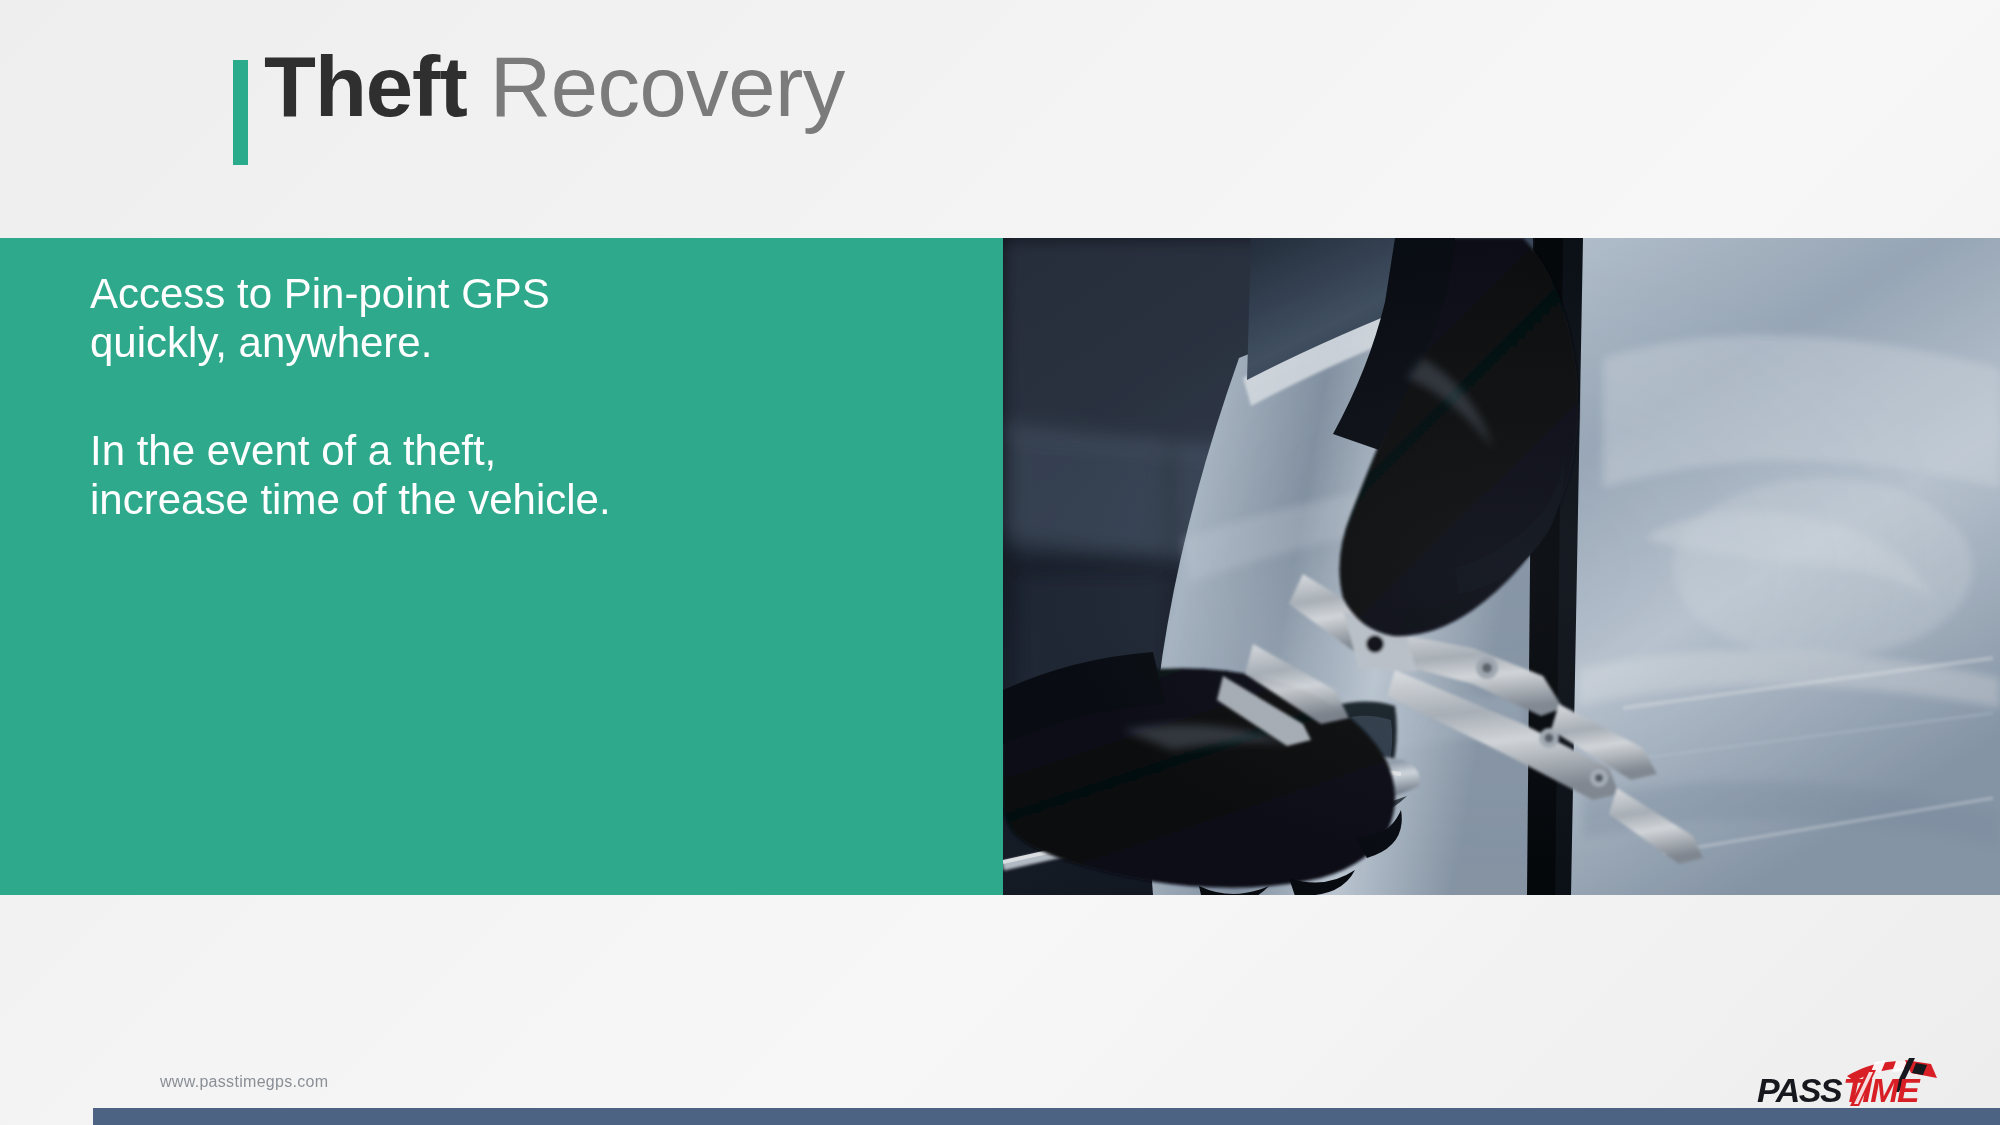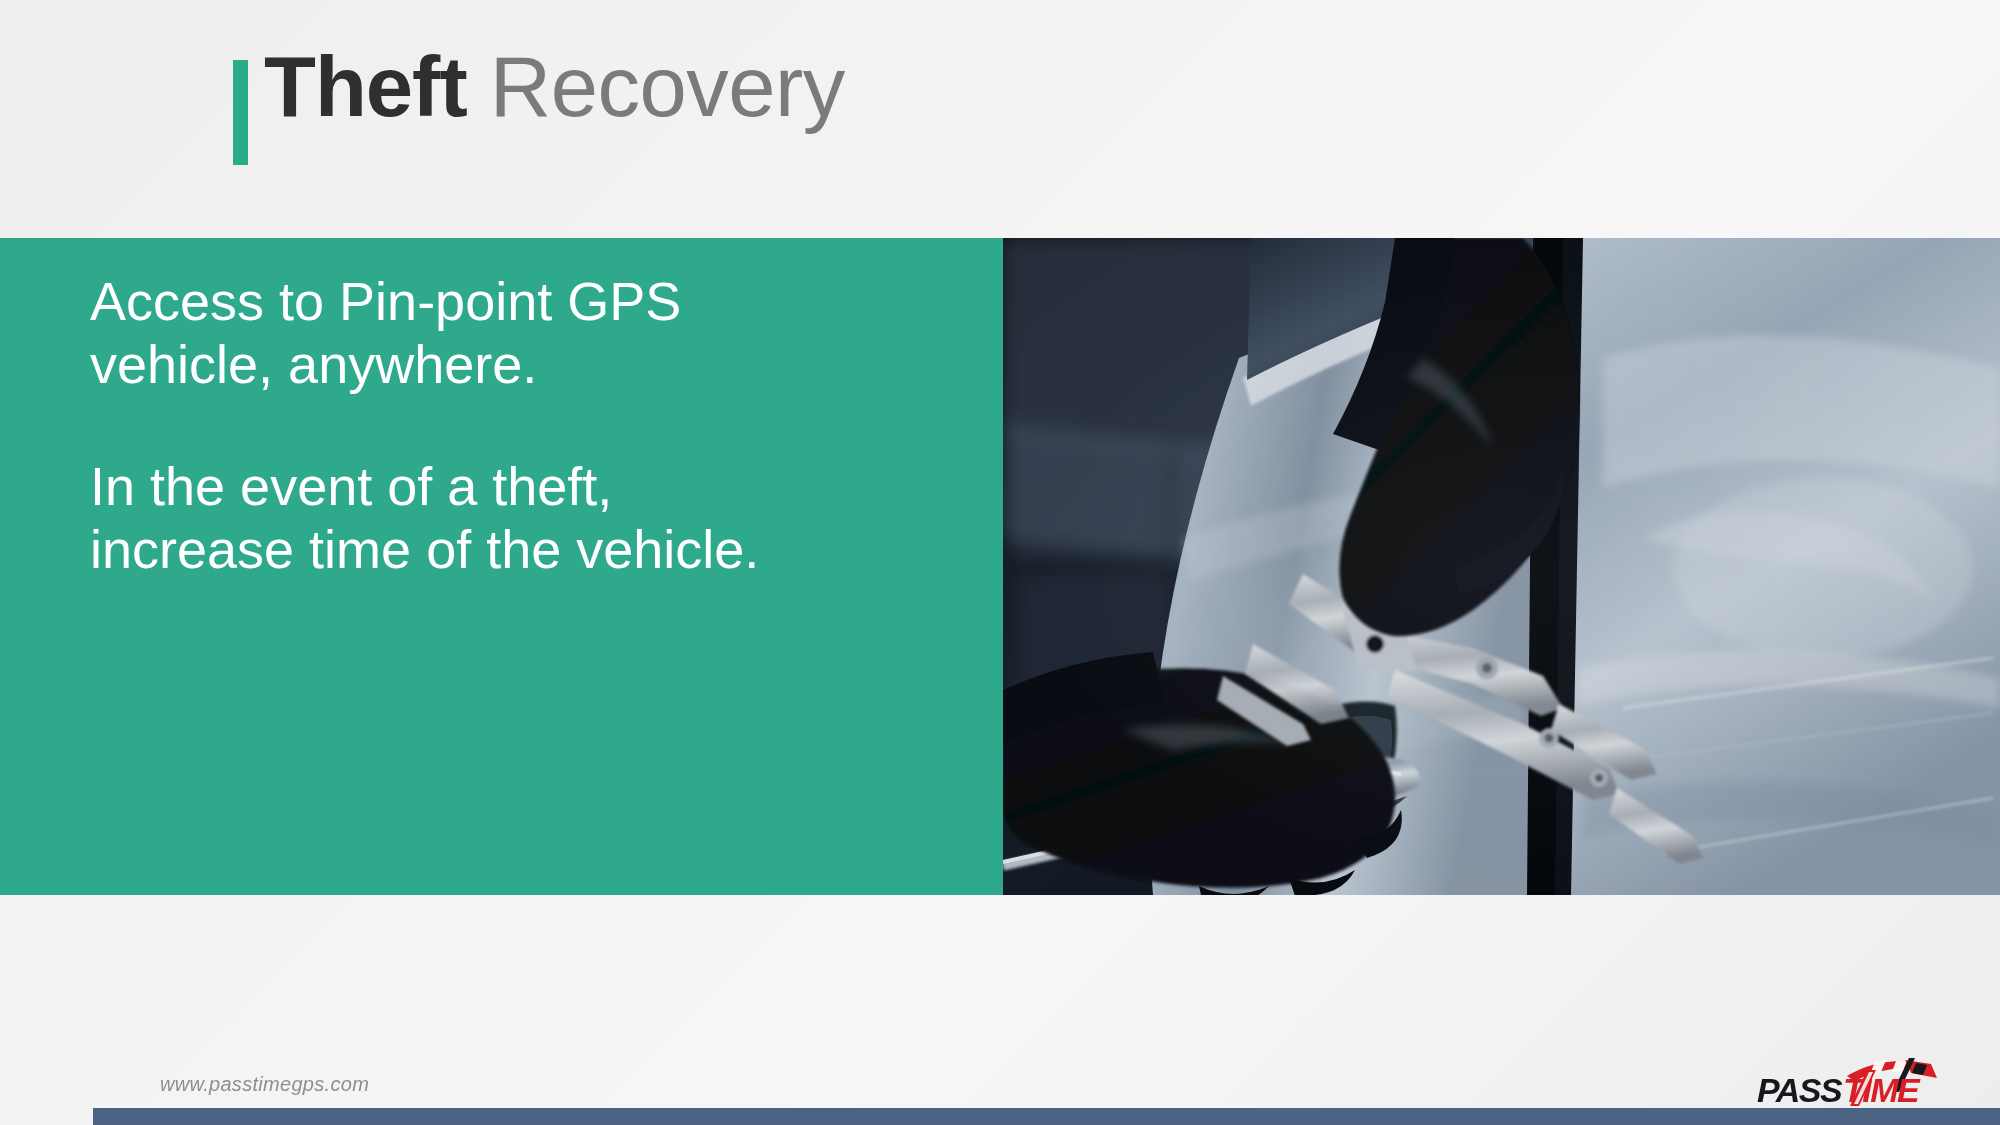--- a/index.html
+++ b/index.html
@@ -40,42 +40,41 @@
   
   #content-panel {
     position:absolute; left:0; top:238px;
     width:1003px; height:657px;
     background:#2fa98b;
   }
   #body-text {
     position:absolute; left:90px; top:32px;
     width:890px;
     color:#ffffff;
-    font-size:54px;
+    font-size:42px;
     line-height:1.16;
     font-weight:300;
   }
   #body-text .para { margin:0; }
   #body-text .para-gap { height:60px; }
 
   
   #photo {
     position:absolute; left:1003px; top:238px;
     width:997px; height:657px;
     overflow:hidden;
     background:#0a0d14;
   }
   #photo svg { display:block; width:100%; height:100%; }
 
   
   #footer-url {
     position:absolute; left:160px; top:1073px;
-    font-size:20px; color:#8a8f96;
+    font-size:16px; color:#8a8f96;
     letter-spacing:0.3px;
-    font-style:italic;
   }
   #footer-bar {
     position:absolute; left:93px; top:1108px;
     width:1907px; height:17px;
     background:#4d6384;
   }
   #logo {
     position:absolute; right:30px; top:1058px;
     width:215px; height:52px;
   }
@@ -90,21 +89,21 @@
     <div id="title-accent-bar"></div>
     <div id="title-block">
       <span id="title-bold">Theft</span><span id="title-light"> Recovery</span>
     </div>
   </div>
 
   <div id="content-panel">
     <div id="body-text">
       <div class="para">
         <div>Access to Pin-point GPS</div>
-        <div>vehicle, anywhere.</div>
+        <div>quickly, anywhere.</div>
       </div>
       <div class="para-gap"></div>
       <div class="para">
         <div>In the event of a theft,</div>
         <div>increase time of the vehicle.</div>
       </div>
     </div>
   </div>
 
   <div id="photo">

